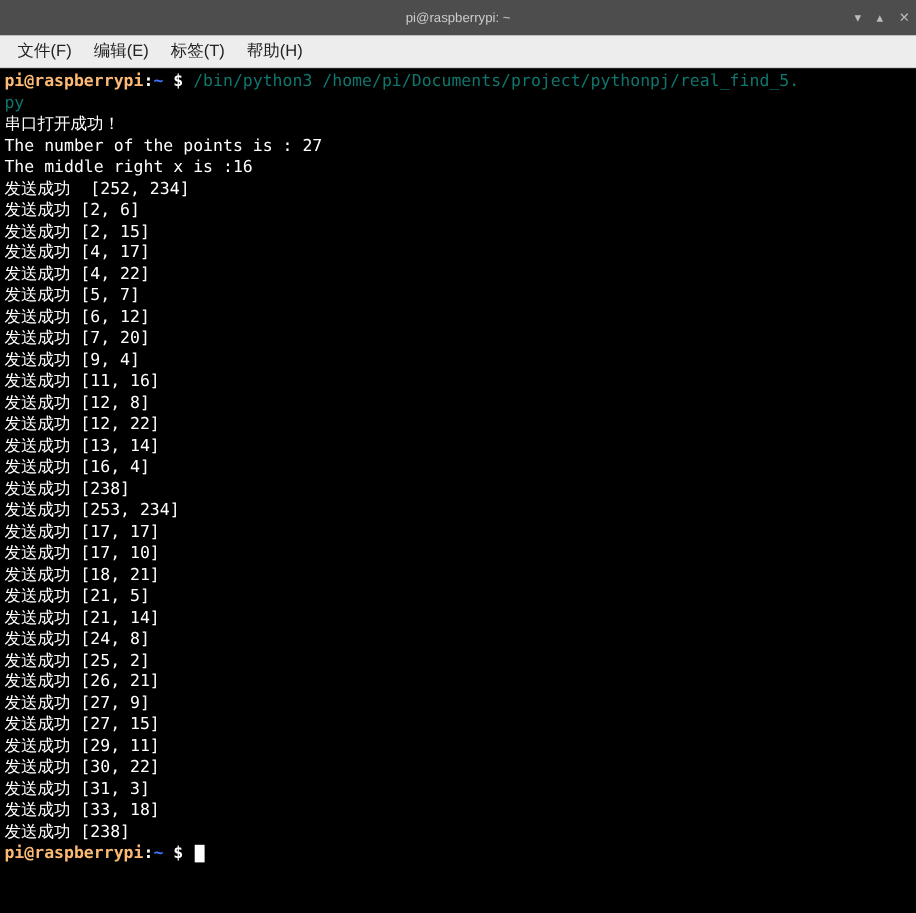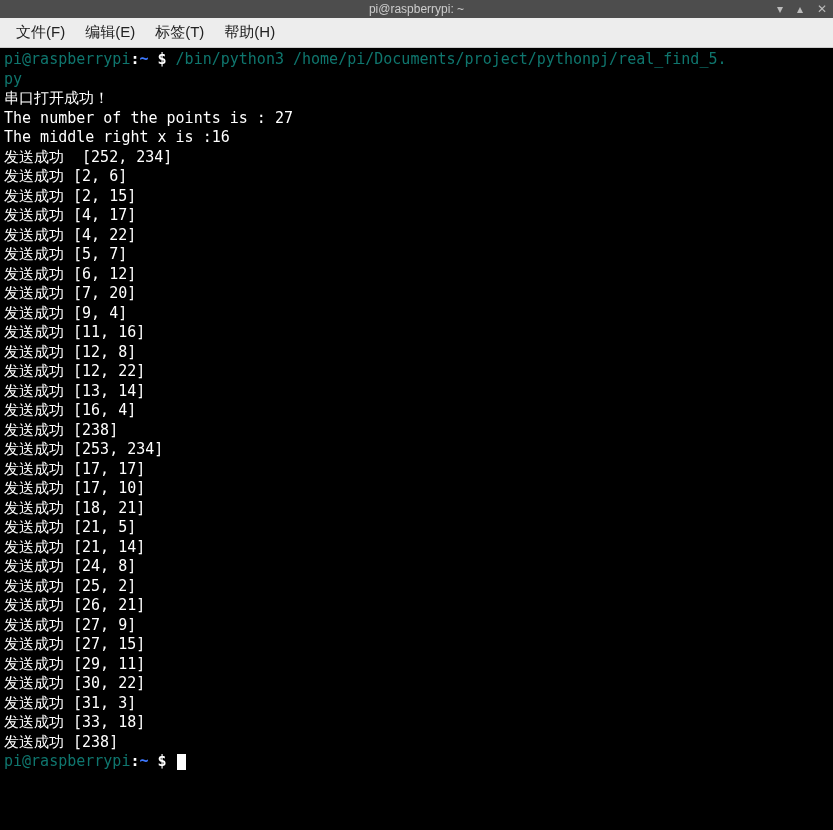--- a/index.html
+++ b/index.html
@@ -11,21 +11,21 @@
       overflow: hidden;
     }
     .window {
       width: 100%;
       height: 100%;
       display: flex;
       flex-direction: column;
     }
     .titlebar {
       background: #4d4d4d;
-      height: 18px;
+      height: 32px;
       display: flex;
       align-items: center;
       justify-content: center;
       position: relative;
       color: #ccc;
       font-size: 12px;
     }
     .titlebar-controls {
       position: absolute;
       right: 6px;
@@ -55,21 +55,21 @@
       background: #000;
       color: #fff;
       font-family: "DejaVu Sans Mono", "Consolas", monospace;
       font-size: 15px;
       padding: 2px 4px;
       line-height: 19.5px;
       white-space: pre;
       overflow: hidden;
       position: relative;
     }
-    .ps1-user { color: #0f766e; font-weight: normal; }
+    .ps1-user { color: #fdba74; font-weight: bold; }
     .ps1-colon { color: #fff; font-weight: bold; }
     .ps1-path { color: #3d78ff; font-weight: bold; }
     .ps1-dollar { color: #fff; font-weight: bold; }
     .cmd-path { color: #0f766e; }
     .line { display: block; }
     .cursor {
       display: inline-block;
       width: 9px;
       height: 16px;
       background: #fff;

